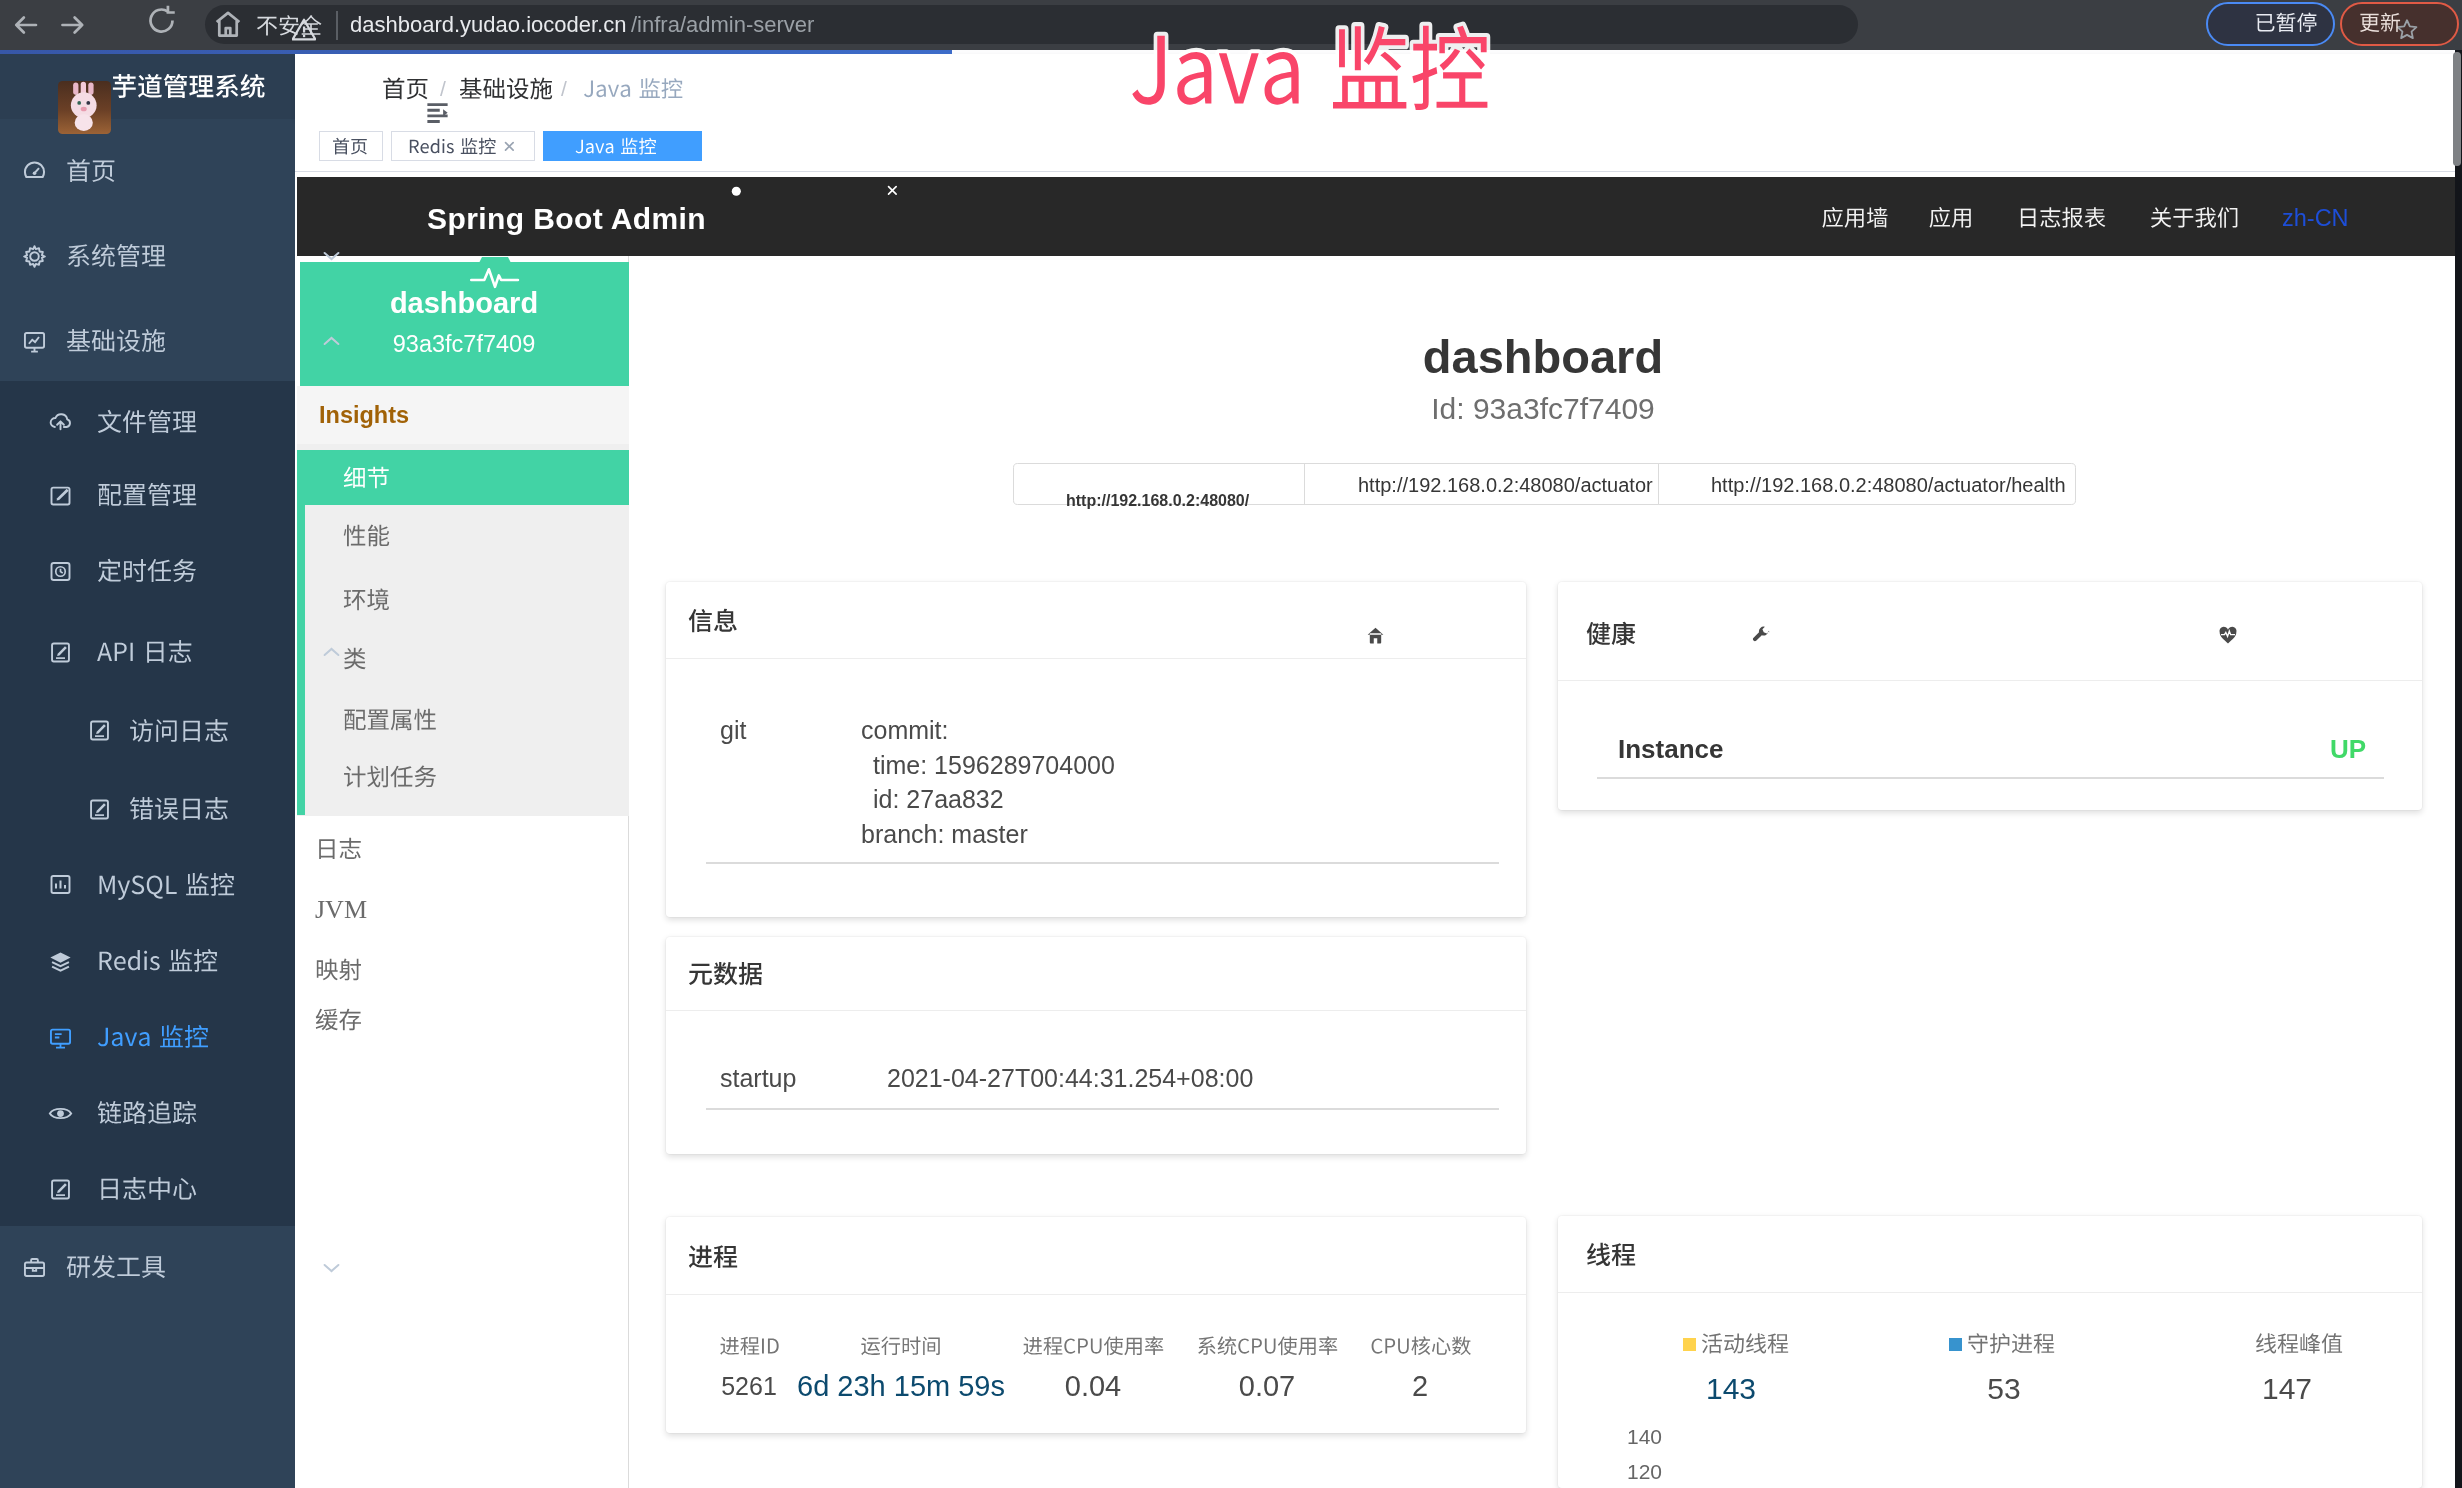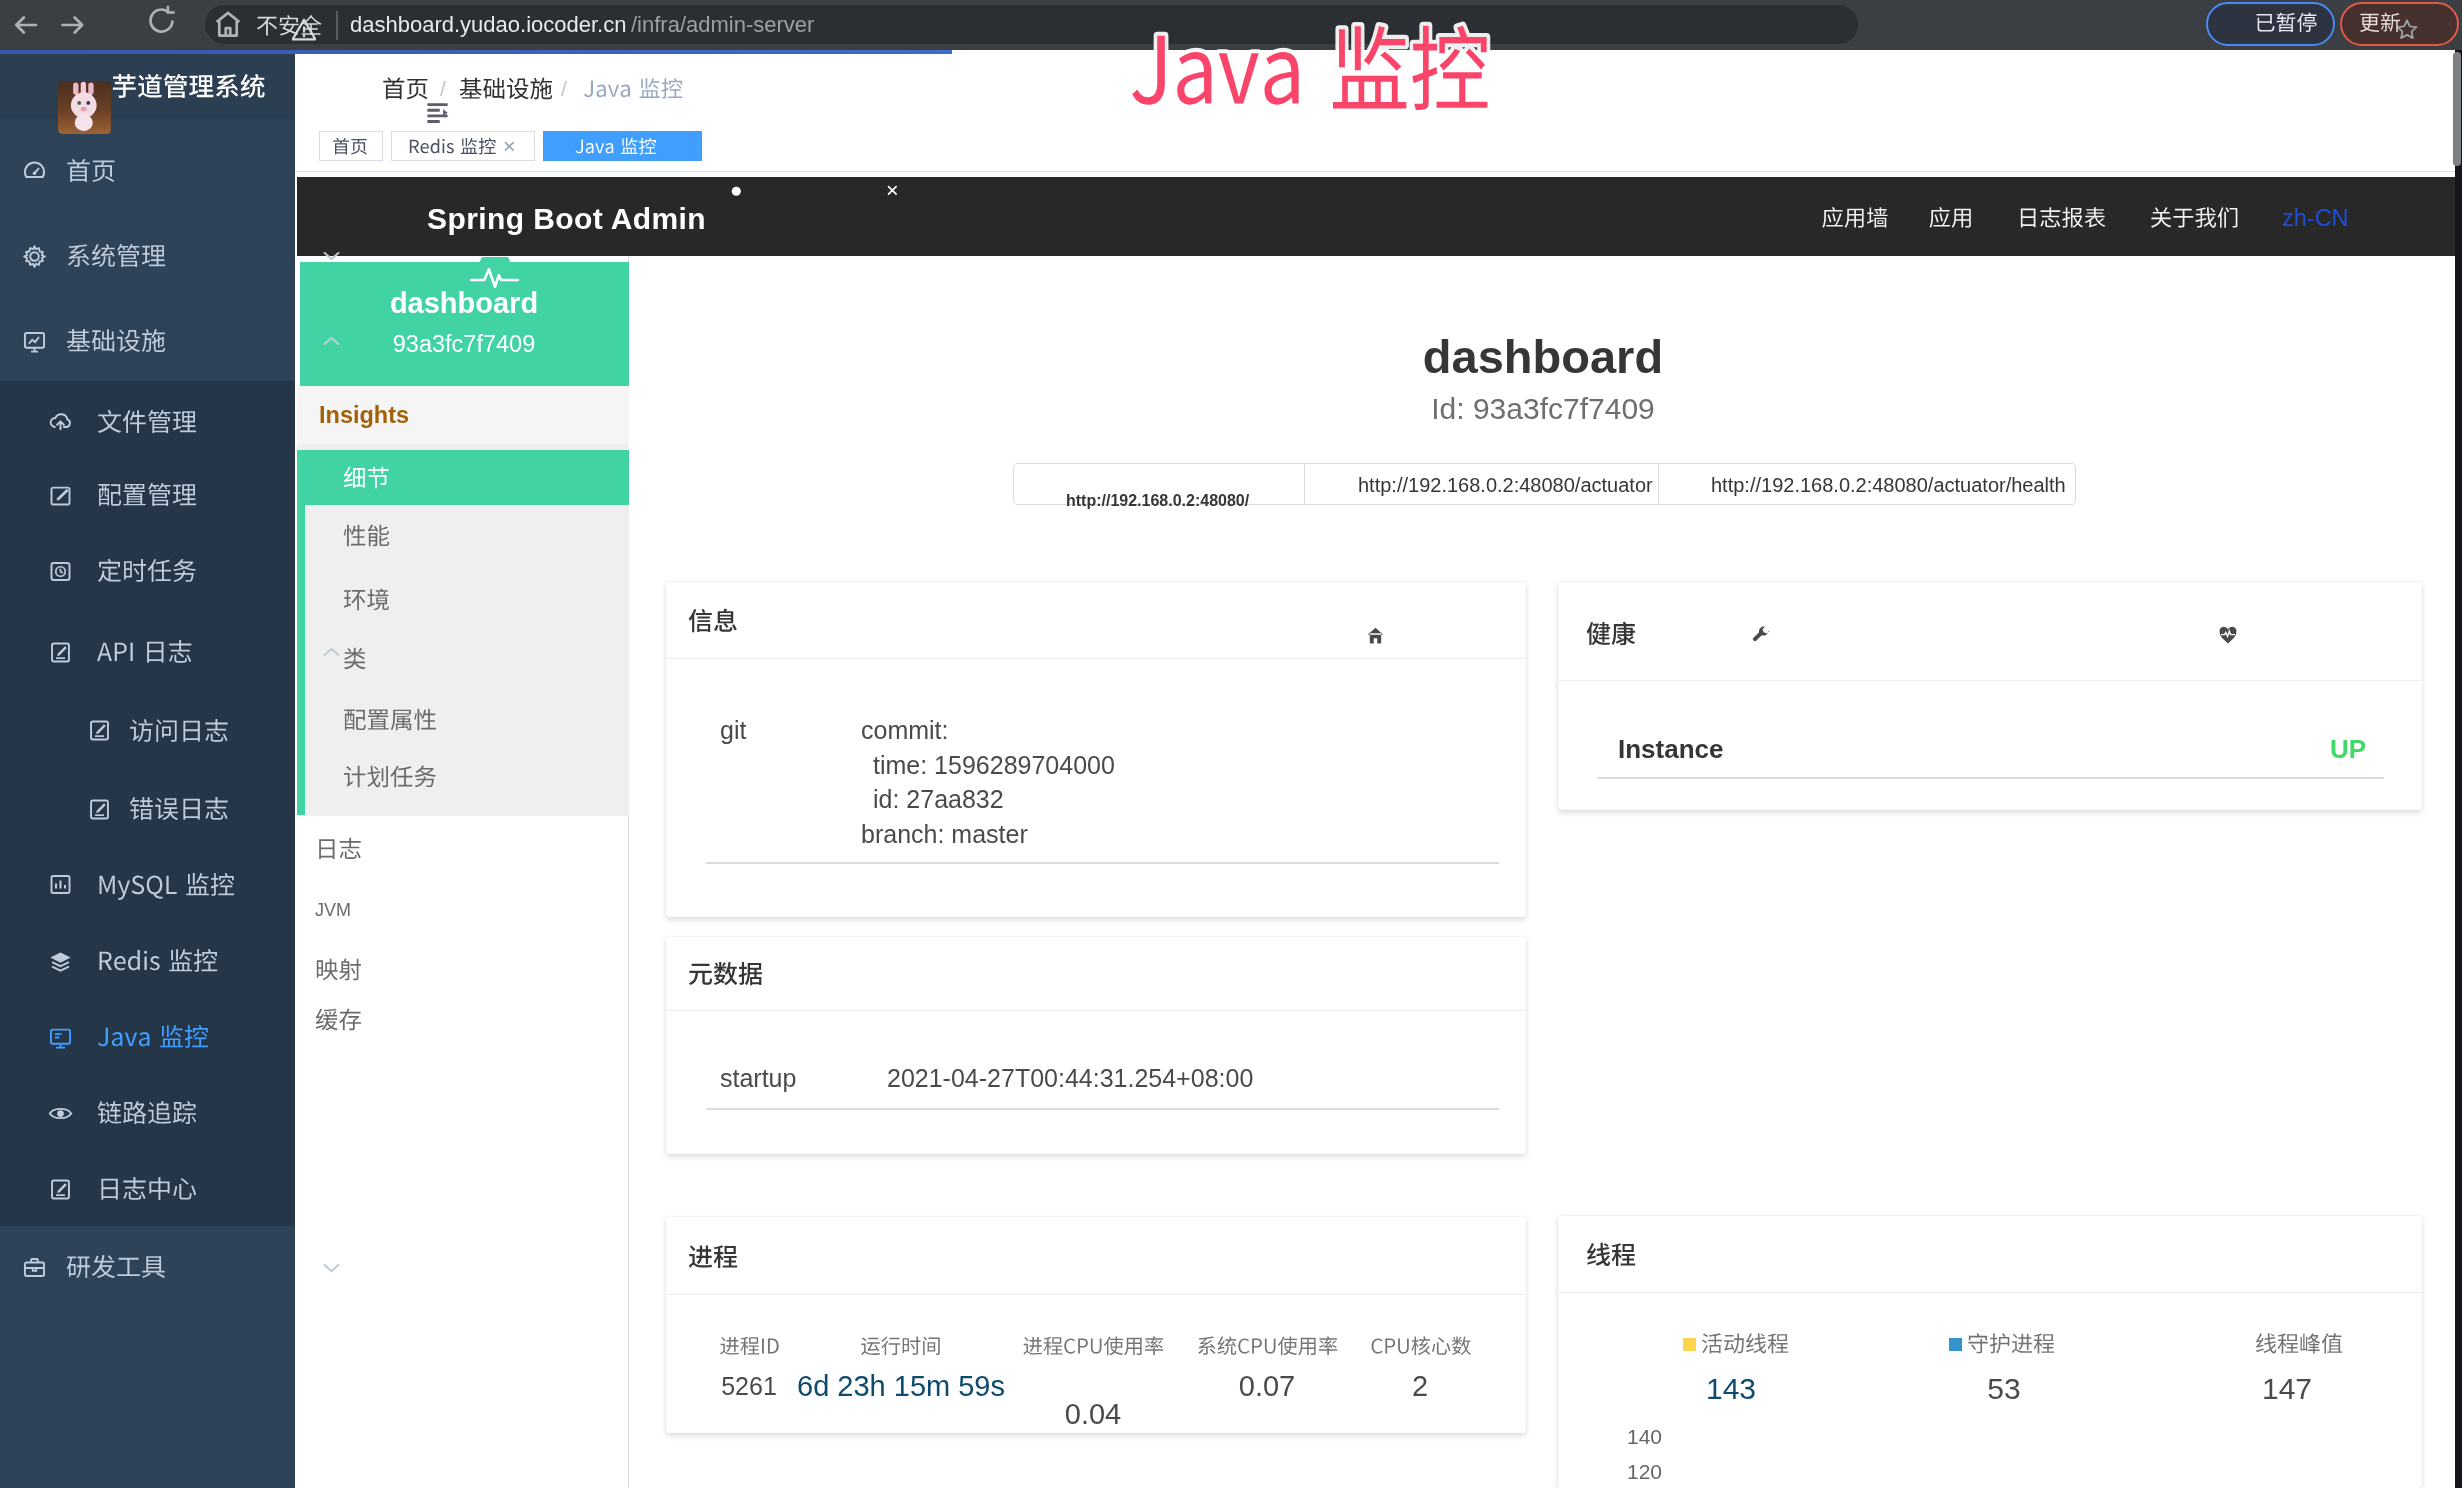--- a/index.html
+++ b/index.html
@@ -440,21 +440,21 @@
 <div style="position:absolute;left:343px;top:758px;z-index:10;width:94px">
     <svg width="94" height="35" viewBox="0 -36.0 124 45.9" style="position:absolute;left:0;top:0;overflow:visible;">
       <path d="M4.2 -24.0C6.0 -22.6 8.2 -20.5 9.1 -19.1L10.7 -20.9C9.7 -22.1 7.5 -24.1 5.8 -25.5ZM1.4 -16.3V-14.0H6.4V-2.9C6.4 -1.6 5.4 -0.6 4.8 -0.2C5.2 0.2 5.9 1.3 6.1 1.9C6.6 1.2 7.4 0.6 13.3 -3.6C13.1 -4.0 12.7 -5.0 12.5 -5.6L8.7 -3.0V-16.3ZM19.4 -25.9V-15.7H11.5V-13.4H19.4V2.5H21.9V-13.4H29.7V-15.7H21.9V-25.9Z M51.0 -22.6V-5.6H53.3V-22.6ZM57.0 -25.7V-0.5C57.0 0.0 56.8 0.2 56.3 0.2C55.7 0.2 54.0 0.2 52.0 0.2C52.3 0.8 52.7 1.8 52.8 2.4C55.5 2.4 57.0 2.4 58.0 2.0C58.9 1.6 59.3 1.0 59.3 -0.6V-25.7ZM40.6 -24.1C42.2 -22.8 44.1 -20.9 45.0 -19.7L46.7 -21.1C45.8 -22.4 43.8 -24.1 42.1 -25.4ZM45.3 -14.8C44.3 -12.2 42.9 -9.8 41.3 -7.7C40.6 -9.9 40.1 -12.6 39.6 -15.5L49.4 -16.6L49.2 -18.8L39.4 -17.7C39.1 -20.3 38.9 -23.1 38.9 -26.0H36.5C36.6 -23.1 36.8 -20.2 37.1 -17.4L32.1 -16.8L32.3 -14.6L37.4 -15.2C37.9 -11.6 38.6 -8.3 39.5 -5.6C37.4 -3.3 34.9 -1.5 32.2 -0.0C32.7 0.4 33.5 1.3 33.8 1.8C36.2 0.4 38.4 -1.3 40.4 -3.3C41.9 0.2 43.7 2.4 45.9 2.4C48.0 2.4 48.9 1.0 49.3 -3.8C48.7 -4.0 47.8 -4.5 47.3 -5.0C47.2 -1.4 46.8 0.1 46.0 0.1C44.7 0.1 43.3 -1.9 42.1 -5.1C44.3 -7.8 46.1 -10.8 47.6 -14.1Z M72.6 -1.0V1.3H91.3V-1.0H83.0V-10.5H91.8V-12.8H83.0V-21.4C85.8 -21.9 88.4 -22.6 90.5 -23.3L88.8 -25.3C85.0 -23.9 78.2 -22.7 72.4 -21.9C72.7 -21.4 73.0 -20.5 73.1 -19.9C75.5 -20.2 78.1 -20.6 80.6 -21.0V-12.8H71.4V-10.5H80.6V-1.0ZM71.1 -26.0C69.2 -21.2 66.0 -16.4 62.7 -13.4C63.1 -12.8 63.9 -11.6 64.1 -11.0C65.3 -12.2 66.6 -13.7 67.8 -15.3V2.5H70.1V-18.7C71.3 -20.8 72.5 -23.1 73.4 -25.3Z M106.8 -11.8C106.7 -10.7 106.5 -9.7 106.2 -8.7H96.9V-6.7H105.5C103.7 -2.7 100.3 -0.6 94.8 0.4C95.2 0.9 95.8 1.9 96.0 2.4C102.2 1.0 106.0 -1.6 108.0 -6.7H117.4C116.9 -2.6 116.3 -0.7 115.6 -0.1C115.2 0.2 114.9 0.2 114.2 0.2C113.5 0.2 111.4 0.2 109.5 -0.0C109.9 0.6 110.2 1.4 110.2 2.0C112.1 2.1 113.9 2.2 114.9 2.1C116.0 2.1 116.7 1.9 117.4 1.3C118.5 0.3 119.2 -2.0 119.8 -7.7C119.9 -8.0 120.0 -8.7 120.0 -8.7H108.7C108.9 -9.6 109.1 -10.6 109.2 -11.6ZM116.1 -20.9C114.3 -19.0 111.7 -17.5 108.8 -16.3C106.3 -17.4 104.4 -18.7 103.0 -20.4L103.5 -20.9ZM104.8 -26.1C103.2 -23.4 100.2 -20.2 95.8 -17.9C96.3 -17.6 96.9 -16.7 97.2 -16.2C98.8 -17.1 100.3 -18.1 101.5 -19.1C102.8 -17.6 104.3 -16.4 106.1 -15.4C102.5 -14.2 98.4 -13.5 94.4 -13.1C94.8 -12.6 95.2 -11.7 95.4 -11.1C99.9 -11.6 104.6 -12.6 108.7 -14.2C112.3 -12.7 116.7 -11.8 121.5 -11.4C121.8 -12.1 122.3 -13.0 122.8 -13.5C118.6 -13.8 114.8 -14.4 111.5 -15.3C114.9 -17.0 117.9 -19.2 119.7 -22.0L118.3 -23.0L117.9 -22.8H105.3C106.1 -23.7 106.7 -24.7 107.3 -25.6Z" fill="#6b6b6b"></path>
     </svg>
   </div>
 <div style="position:absolute;left:315px;top:830px;z-index:10;width:47px">
     <svg width="47" height="35" viewBox="0 -36.0 62 45.9" style="position:absolute;left:0;top:0;overflow:visible;">
       <path d="M7.8 -10.9H23.3V-2.2H7.8ZM7.8 -13.2V-21.6H23.3V-13.2ZM5.5 -23.9V2.1H7.8V0.1H23.3V2.0H25.8V-23.9Z M39.4 -7.9V-1.2C39.4 1.4 40.3 2.0 43.9 2.0C44.6 2.0 50.2 2.0 51.0 2.0C54.0 2.0 54.7 1.0 55.1 -3.0C54.4 -3.2 53.4 -3.5 52.9 -3.9C52.8 -0.6 52.5 -0.1 50.8 -0.1C49.6 -0.1 45.0 -0.1 44.0 -0.1C42.0 -0.1 41.7 -0.3 41.7 -1.2V-7.9ZM42.7 -9.8C45.3 -8.3 48.2 -6.0 49.6 -4.4L51.3 -6.0C49.8 -7.6 46.8 -9.8 44.3 -11.2ZM54.1 -7.2C55.6 -4.6 57.4 -1.0 58.1 1.1L60.3 0.2C59.6 -1.9 57.7 -5.4 56.2 -8.0ZM35.6 -7.7C35.0 -5.2 33.9 -2.1 32.5 -0.2L34.6 0.9C36.0 -1.1 37.1 -4.4 37.7 -6.9ZM45.2 -26.0V-21.6H32.7V-19.3H45.2V-14.1H34.8V-11.9H58.5V-14.1H47.6V-19.3H60.4V-21.6H47.6V-26.0Z" fill="#6b6b6b"></path>
     </svg>
   </div>
-<div style="position:absolute;top:895px;font-family:Liberation Sans, sans-serif;font-size:18px;font-weight:400;color:#6b6b6b;line-height:30px;white-space:pre;z-index:10;letter-spacing:normal;left:315px;">JVM</div>
+<div style="position:absolute;top:895px;font-family:Liberation Serif, serif;font-size:26px;font-weight:400;color:#6b6b6b;line-height:30px;white-space:pre;z-index:10;letter-spacing:normal;left:315px;">JVM</div>
 <div style="position:absolute;left:315px;top:951px;z-index:10;width:47px">
     <svg width="47" height="35" viewBox="0 -36.0 62 45.9" style="position:absolute;left:0;top:0;overflow:visible;">
       <path d="M19.5 -25.9V-21.1H13.6V-10.8H11.5V-8.7H19.0C18.2 -4.9 15.9 -1.7 10.1 0.7C10.6 1.1 11.3 1.9 11.6 2.4C17.1 0.1 19.7 -3.2 20.8 -6.9C22.4 -2.5 24.8 0.7 28.5 2.6C28.9 2.0 29.5 1.1 30.0 0.7C26.2 -0.9 23.7 -4.3 22.4 -8.7H29.9V-10.8H28.1V-21.1H21.7V-25.9ZM15.7 -10.8V-18.9H19.5V-14.1C19.5 -13.0 19.5 -11.9 19.4 -10.8ZM26.0 -10.8H21.5C21.6 -11.9 21.7 -13.0 21.7 -14.1V-18.9H26.0ZM8.4 -12.7V-5.5H4.5V-12.7ZM8.4 -14.8H4.5V-21.7H8.4ZM2.4 -23.8V-0.9H4.5V-3.4H10.5V-23.8Z M47.5 -13.1C49.1 -10.8 50.6 -7.8 51.1 -5.7L53.1 -6.6C52.5 -8.6 51.0 -11.6 49.3 -13.9ZM36.9 -16.4H43.1V-13.8H36.9ZM36.9 -18.2V-20.7H43.1V-18.2ZM36.9 -12.1H43.1V-9.5H36.9ZM32.6 -9.5V-7.4H40.5C38.3 -4.6 35.2 -2.2 32.0 -0.6C32.4 -0.2 33.2 0.6 33.5 1.1C37.1 -0.9 40.6 -3.8 43.0 -7.4H43.1V-0.1C43.1 0.3 42.9 0.5 42.5 0.5C42.0 0.5 40.5 0.5 38.9 0.5C39.2 1.0 39.6 2.0 39.7 2.5C41.9 2.5 43.3 2.4 44.1 2.1C45.0 1.8 45.3 1.1 45.3 -0.1V-22.6H40.2C40.6 -23.5 41.1 -24.6 41.5 -25.7L39.2 -26.1C38.9 -25.0 38.5 -23.7 38.1 -22.6H34.8V-9.5ZM55.1 -25.9V-18.9H46.4V-16.6H55.1V-0.4C55.1 0.1 54.9 0.2 54.3 0.3C53.8 0.3 52.1 0.3 50.2 0.2C50.5 0.9 50.9 1.9 51.0 2.4C53.5 2.5 55.1 2.4 56.0 2.0C56.9 1.7 57.3 1.0 57.3 -0.4V-16.6H60.7V-18.9H57.3V-25.9Z" fill="#6b6b6b"></path>
     </svg>
   </div>
 <div style="position:absolute;left:315px;top:1001px;z-index:10;width:47px">
     <svg width="47" height="35" viewBox="0 -36.0 62 45.9" style="position:absolute;left:0;top:0;overflow:visible;">
       <path d="M1.1 -1.6 1.6 0.7C4.4 -0.3 8.1 -1.6 11.6 -2.8L11.2 -4.7C7.4 -3.5 3.6 -2.3 1.1 -1.6ZM18.6 -22.3C18.9 -20.9 19.3 -19.1 19.4 -18.0L21.4 -18.5C21.2 -19.5 20.8 -21.2 20.4 -22.6ZM27.2 -25.8C23.6 -25.0 17.0 -24.5 11.6 -24.3C11.8 -23.8 12.1 -23.0 12.2 -22.5C17.6 -22.6 24.4 -23.2 28.6 -24.1ZM1.7 -13.1C2.2 -13.4 2.9 -13.5 6.8 -14.0C5.4 -12.0 4.2 -10.5 3.6 -9.9C2.6 -8.7 1.9 -8.0 1.2 -7.8C1.5 -7.3 1.8 -6.2 2.0 -5.7C2.6 -6.1 3.7 -6.4 11.4 -7.9C11.3 -8.4 11.3 -9.3 11.3 -9.9L5.2 -8.8C7.7 -11.5 10.0 -14.9 12.0 -18.3L10.1 -19.4C9.5 -18.3 8.8 -17.1 8.1 -16.1L4.2 -15.7C6.0 -18.4 7.8 -21.8 9.2 -25.1L6.9 -26.0C5.7 -22.3 3.4 -18.3 2.7 -17.3C2.1 -16.2 1.5 -15.5 1.0 -15.4C1.2 -14.8 1.6 -13.6 1.7 -13.1ZM13.0 -21.6C13.6 -20.4 14.2 -18.7 14.5 -17.7L16.4 -18.3C16.1 -19.3 15.4 -20.9 14.8 -22.1ZM26.0 -22.9C25.4 -21.4 24.2 -19.2 23.2 -17.7H12.1V-15.7H15.8L15.6 -13.3H10.8V-11.3H15.3C14.6 -6.8 13.0 -2.0 8.8 0.8C9.3 1.2 10.0 1.9 10.3 2.4C13.2 0.4 15.0 -2.4 16.1 -5.5C17.1 -4.1 18.3 -2.7 19.7 -1.6C17.9 -0.5 15.7 0.2 13.4 0.8C13.8 1.2 14.4 2.0 14.7 2.5C17.2 1.9 19.5 1.0 21.5 -0.3C23.5 1.0 26.0 2.0 28.7 2.6C29.0 2.0 29.7 1.1 30.2 0.6C27.6 0.1 25.3 -0.7 23.2 -1.8C25.1 -3.5 26.6 -5.8 27.5 -8.7L26.2 -9.3L25.8 -9.2H17.2L17.6 -11.3H29.5V-13.3H17.9L18.1 -15.7H29.1V-17.7H25.4C26.3 -19.0 27.4 -20.7 28.2 -22.2ZM17.3 -7.4H24.8C24.0 -5.6 22.9 -4.1 21.5 -2.9C19.7 -4.2 18.3 -5.7 17.3 -7.4Z M50.0 -10.8V-8.2H41.4V-6.1H50.0V-0.3C50.0 0.1 49.9 0.2 49.4 0.3C48.8 0.3 46.9 0.3 44.9 0.2C45.2 0.9 45.5 1.8 45.6 2.4C48.3 2.4 50.0 2.4 51.1 2.1C52.1 1.7 52.4 1.1 52.4 -0.3V-6.1H60.7V-8.2H52.4V-10.0C54.6 -11.5 57.0 -13.4 58.7 -15.3L57.2 -16.4L56.8 -16.3H44.0V-14.1H54.6C53.3 -12.9 51.6 -11.6 50.0 -10.8ZM42.9 -26.0C42.6 -24.7 42.1 -23.3 41.6 -22.0H33.0V-19.7H40.6C38.6 -15.5 35.7 -11.5 32.0 -8.8C32.3 -8.3 32.9 -7.3 33.1 -6.7C34.5 -7.7 35.7 -8.7 36.8 -9.9V2.4H39.2V-12.7C40.8 -14.9 42.1 -17.3 43.2 -19.7H60.1V-22.0H44.1C44.6 -23.1 45.0 -24.3 45.3 -25.5Z" fill="#6b6b6b"></path>
     </svg>
   </div>
@@ -540,21 +540,21 @@
       <path d="M7.7 -6.0C6.3 -4.1 4.0 -2.1 1.9 -0.8C2.4 -0.5 3.3 0.2 3.7 0.5C5.7 -0.9 8.1 -3.1 9.7 -5.3ZM17.2 -5.1C19.4 -3.4 22.2 -0.9 23.5 0.6L25.3 -0.6C23.8 -2.2 21.0 -4.5 18.8 -6.2ZM17.9 -12.0C18.6 -11.3 19.4 -10.6 20.1 -9.8L8.2 -9.0C12.3 -11.0 16.4 -13.5 20.4 -16.5L18.8 -17.8C17.5 -16.7 16.0 -15.7 14.6 -14.7L8.0 -14.3C9.9 -15.7 11.9 -17.4 13.7 -19.3C17.2 -19.7 20.5 -20.2 23.1 -20.8L21.7 -22.5C17.3 -21.4 9.4 -20.7 2.9 -20.3C3.1 -19.9 3.3 -19.1 3.4 -18.6C5.8 -18.7 8.3 -18.8 10.8 -19.1C9.1 -17.2 7.1 -15.6 6.4 -15.1C5.6 -14.6 4.9 -14.1 4.4 -14.1C4.6 -13.6 4.9 -12.7 4.9 -12.3C5.5 -12.5 6.3 -12.6 11.8 -12.9C9.5 -11.5 7.6 -10.4 6.6 -10.0C4.9 -9.1 3.7 -8.6 2.9 -8.5C3.1 -8.0 3.4 -7.0 3.5 -6.6C4.2 -6.9 5.3 -7.0 12.7 -7.6V-0.5C12.7 -0.2 12.6 -0.1 12.2 -0.1C11.7 -0.1 10.3 -0.1 8.6 -0.2C9.0 0.4 9.3 1.3 9.4 1.9C11.4 1.9 12.7 1.8 13.6 1.5C14.6 1.2 14.8 0.6 14.8 -0.5V-7.8L21.5 -8.3C22.3 -7.4 22.9 -6.5 23.4 -5.8L25.0 -6.8C23.9 -8.5 21.6 -10.9 19.5 -12.8Z M45.8 -9.5V-1.0C45.8 1.0 46.3 1.6 48.2 1.6C48.6 1.6 50.2 1.6 50.6 1.6C52.2 1.6 52.7 0.6 52.9 -3.1C52.4 -3.2 51.5 -3.5 51.1 -3.9C51.1 -0.6 50.9 -0.2 50.4 -0.2C50.0 -0.2 48.8 -0.2 48.5 -0.2C47.9 -0.2 47.8 -0.2 47.8 -1.0V-9.5ZM40.8 -9.4C40.6 -4.1 40.0 -1.2 35.6 0.4C36.0 0.8 36.6 1.6 36.8 2.1C41.7 0.1 42.6 -3.4 42.8 -9.4ZM28.1 -1.4 28.6 0.6C31.0 -0.2 34.2 -1.2 37.2 -2.2L36.9 -4.0C33.6 -3.0 30.3 -2.0 28.1 -1.4ZM43.1 -22.2C43.6 -21.1 44.3 -19.7 44.5 -18.8H38.0V-16.9H42.8C41.6 -15.3 39.8 -12.8 39.1 -12.2C38.6 -11.7 38.0 -11.5 37.4 -11.4C37.7 -10.9 38.0 -9.9 38.1 -9.4C38.9 -9.7 40.0 -9.9 49.8 -10.8C50.2 -10.0 50.7 -9.3 50.9 -8.8L52.6 -9.7C51.8 -11.3 50.1 -13.9 48.6 -15.7L47.0 -14.9C47.6 -14.1 48.2 -13.3 48.8 -12.4L41.4 -11.7C42.6 -13.2 44.1 -15.3 45.3 -16.9H52.6V-18.8H44.8L46.5 -19.3C46.2 -20.2 45.5 -21.7 44.9 -22.7ZM28.6 -11.4C29.0 -11.6 29.6 -11.7 32.9 -12.2C31.7 -10.5 30.7 -9.2 30.2 -8.7C29.3 -7.7 28.7 -7.0 28.1 -6.9C28.4 -6.3 28.7 -5.3 28.8 -4.9C29.3 -5.3 30.3 -5.6 37.0 -7.0C36.9 -7.5 36.9 -8.2 36.9 -8.8L31.8 -7.8C33.9 -10.2 35.9 -13.1 37.6 -16.0L35.8 -17.1C35.3 -16.1 34.7 -15.0 34.1 -14.1L30.8 -13.7C32.5 -16.1 34.1 -19.0 35.4 -21.8L33.3 -22.8C32.1 -19.5 30.1 -16.0 29.5 -15.1C28.9 -14.2 28.4 -13.6 27.9 -13.5C28.2 -12.9 28.5 -11.9 28.6 -11.4Z M64.2 0.4C66.7 0.4 68.7 -0.7 70.3 -2.5L68.9 -4.1C67.6 -2.7 66.2 -1.8 64.3 -1.8C60.5 -1.8 58.1 -5.0 58.1 -10.0C58.1 -14.9 60.6 -18.0 64.4 -18.0C66.1 -18.0 67.4 -17.2 68.4 -16.1L69.8 -17.7C68.6 -19.0 66.7 -20.1 64.3 -20.1C59.3 -20.1 55.6 -16.3 55.6 -9.9C55.6 -3.5 59.2 0.4 64.2 0.4Z M74.0 0.0H76.4V-7.9H79.7C84.1 -7.9 87.0 -9.8 87.0 -14.0C87.0 -18.3 84.0 -19.8 79.6 -19.8H74.0ZM76.4 -9.9V-17.8H79.3C82.8 -17.8 84.5 -16.9 84.5 -14.0C84.5 -11.2 82.9 -9.9 79.4 -9.9Z M98.1 0.4C102.1 0.4 105.2 -1.8 105.2 -8.2V-19.8H102.8V-8.1C102.8 -3.3 100.7 -1.8 98.1 -1.8C95.5 -1.8 93.4 -3.3 93.4 -8.1V-19.8H91.0V-8.2C91.0 -1.8 94.0 0.4 98.1 0.4Z M124.0 -22.6V-19.7H116.5V-17.8H124.0V-15.2H117.2V-7.7H123.8C123.6 -6.2 123.2 -4.8 122.4 -3.5C120.9 -4.5 119.8 -5.8 118.9 -7.2L117.2 -6.6C118.2 -4.9 119.6 -3.4 121.1 -2.2C119.9 -1.1 118.1 -0.1 115.5 0.6C115.9 1.0 116.5 1.8 116.7 2.2C119.5 1.4 121.4 0.3 122.8 -1.1C125.6 0.6 129.0 1.7 132.8 2.2C133.1 1.6 133.6 0.8 134.0 0.4C130.1 -0.1 126.7 -1.0 124.0 -2.5C125.1 -4.1 125.6 -5.8 125.8 -7.7H132.9V-15.2H125.9V-17.8H133.8V-19.7H125.9V-22.6ZM119.1 -13.5H124.0V-10.6L123.9 -9.4H119.1ZM125.9 -13.5H130.9V-9.4H125.9L125.9 -10.6ZM115.3 -22.7C113.7 -18.6 111.1 -14.6 108.4 -12.0C108.7 -11.6 109.3 -10.5 109.5 -10.0C110.5 -11.1 111.5 -12.3 112.5 -13.6V2.3H114.4V-16.5C115.5 -18.3 116.4 -20.2 117.2 -22.1Z M138.9 -20.8V-11.0C138.9 -7.2 138.6 -2.4 135.6 1.0C136.1 1.2 136.9 1.9 137.2 2.3C139.3 0.0 140.2 -3.1 140.6 -6.1H147.4V1.9H149.4V-6.1H156.7V-0.6C156.7 -0.1 156.5 0.1 156.0 0.1C155.5 0.1 153.7 0.1 151.8 0.1C152.0 0.6 152.4 1.5 152.5 2.0C155.0 2.0 156.6 2.0 157.5 1.7C158.4 1.4 158.7 0.7 158.7 -0.6V-20.8ZM140.9 -18.8H147.4V-14.5H140.9ZM156.7 -18.8V-14.5H149.4V-18.8ZM140.9 -12.6H147.4V-8.0H140.8C140.9 -9.1 140.9 -10.1 140.9 -11.0ZM156.7 -12.6V-8.0H149.4V-12.6Z M184.2 -17.4C183.2 -16.3 181.5 -14.8 180.3 -13.9L181.8 -12.9C183.1 -13.8 184.6 -15.1 185.9 -16.3ZM163.3 -9.1 164.3 -7.5C166.1 -8.3 168.3 -9.5 170.4 -10.6L170.0 -12.2C167.5 -11.0 165.0 -9.8 163.3 -9.1ZM164.1 -16.2C165.5 -15.3 167.3 -13.9 168.2 -13.0L169.6 -14.2C168.7 -15.1 166.9 -16.4 165.5 -17.3ZM180.1 -11.0C181.9 -9.9 184.2 -8.3 185.4 -7.2L186.9 -8.4C185.7 -9.5 183.3 -11.1 181.5 -12.1ZM163.2 -5.5V-3.6H174.2V2.2H176.4V-3.6H187.4V-5.5H176.4V-7.7H174.2V-5.5ZM173.5 -22.4C173.9 -21.7 174.4 -21.0 174.8 -20.2H163.7V-18.4H173.6C172.8 -17.1 171.9 -16.0 171.5 -15.6C171.1 -15.1 170.7 -14.8 170.3 -14.8C170.5 -14.3 170.8 -13.4 170.9 -13.0C171.3 -13.2 171.9 -13.3 175.0 -13.6C173.7 -12.3 172.6 -11.2 172.0 -10.8C171.1 -10.0 170.4 -9.5 169.8 -9.4C170.0 -8.9 170.3 -8.0 170.4 -7.7C170.9 -7.9 171.9 -8.0 179.0 -8.7C179.3 -8.2 179.5 -7.7 179.7 -7.3L181.3 -8.0C180.8 -9.3 179.4 -11.2 178.2 -12.6L176.7 -12.0C177.1 -11.4 177.6 -10.8 178.0 -10.2L173.2 -9.8C175.6 -11.7 178.0 -14.1 180.1 -16.6L178.5 -17.6C177.9 -16.8 177.3 -16.0 176.6 -15.3L173.2 -15.1C174.0 -16.1 174.9 -17.2 175.7 -18.4H187.2V-20.2H177.1C176.8 -21.0 176.1 -22.1 175.5 -22.9Z" fill="#757575"></path>
     </svg>
   </div>
 <div style="position:absolute;left:1370px;top:1330px;z-index:10;width:102px">
     <svg width="102" height="30" viewBox="0 -31.3 135 40.0" style="position:absolute;left:0;top:0;overflow:visible;">
       <path d="M10.2 0.4C12.7 0.4 14.7 -0.7 16.3 -2.5L14.9 -4.1C13.6 -2.7 12.2 -1.8 10.3 -1.8C6.5 -1.8 4.1 -5.0 4.1 -10.0C4.1 -14.9 6.6 -18.0 10.4 -18.0C12.1 -18.0 13.4 -17.2 14.4 -16.1L15.8 -17.7C14.6 -19.0 12.7 -20.1 10.3 -20.1C5.3 -20.1 1.6 -16.3 1.6 -9.9C1.6 -3.5 5.2 0.4 10.2 0.4Z M20.0 0.0H22.4V-7.9H25.7C30.1 -7.9 33.0 -9.8 33.0 -14.0C33.0 -18.3 30.0 -19.8 25.6 -19.8H20.0ZM22.4 -9.9V-17.8H25.3C28.8 -17.8 30.5 -16.9 30.5 -14.0C30.5 -11.2 28.9 -9.9 25.4 -9.9Z M44.1 0.4C48.1 0.4 51.2 -1.8 51.2 -8.2V-19.8H48.8V-8.1C48.8 -3.3 46.7 -1.8 44.1 -1.8C41.5 -1.8 39.4 -3.3 39.4 -8.1V-19.8H37.0V-8.2C37.0 -1.8 40.0 0.4 44.1 0.4Z M77.0 -10.0C74.6 -5.4 69.4 -1.5 63.2 0.5C63.6 0.9 64.1 1.7 64.4 2.2C67.7 1.0 70.8 -0.6 73.3 -2.7C75.1 -1.2 77.2 0.7 78.2 1.9L79.8 0.5C78.7 -0.7 76.6 -2.5 74.8 -3.9C76.5 -5.5 77.9 -7.3 79.1 -9.2ZM70.3 -22.2C70.9 -21.2 71.4 -20.0 71.7 -19.0H64.6V-17.1H69.8C68.8 -15.6 67.3 -13.1 66.8 -12.5C66.4 -12.1 65.6 -11.9 65.0 -11.8C65.2 -11.3 65.6 -10.3 65.6 -9.8C66.2 -10.0 66.9 -10.2 71.8 -10.5C69.8 -8.5 67.3 -6.6 64.5 -5.4C64.9 -5.0 65.4 -4.3 65.7 -3.9C70.4 -6.2 74.6 -10.0 76.9 -14.2L75.0 -14.8C74.5 -14.0 74.0 -13.1 73.3 -12.3L68.8 -12.0C69.7 -13.5 71.0 -15.6 72.0 -17.1H79.6V-19.0H73.4L73.8 -19.1C73.6 -20.1 72.9 -21.7 72.2 -22.8ZM59.0 -22.7V-17.5H55.4V-15.6H58.9C58.0 -11.9 56.3 -7.6 54.7 -5.3C55.0 -4.8 55.5 -3.9 55.8 -3.3C56.9 -5.1 58.1 -7.8 59.0 -10.7V2.1H60.9V-12.0C61.6 -10.7 62.5 -9.1 62.9 -8.2L64.1 -9.7C63.6 -10.4 61.6 -13.5 60.9 -14.5V-15.6H64.0V-17.5H60.9V-22.7Z M88.7 -15.1V-1.8C88.7 0.9 89.6 1.7 92.5 1.7C93.1 1.7 97.3 1.7 98.0 1.7C101.0 1.7 101.7 0.2 102.0 -5.0C101.4 -5.1 100.5 -5.5 100.0 -5.9C99.8 -1.2 99.6 -0.2 97.9 -0.2C97.0 -0.2 93.4 -0.2 92.7 -0.2C91.2 -0.2 90.9 -0.5 90.9 -1.8V-15.1ZM84.4 -13.1C84.0 -9.9 83.1 -5.7 82.0 -2.9L84.0 -2.1C85.1 -5.0 86.0 -9.5 86.4 -12.7ZM101.3 -13.1C102.8 -9.9 104.3 -5.6 104.9 -2.8L106.9 -3.6C106.3 -6.4 104.8 -10.6 103.2 -13.8ZM90.0 -20.4C92.6 -18.6 95.8 -15.9 97.3 -14.2L98.7 -15.8C97.2 -17.5 93.9 -20.0 91.4 -21.7Z M119.7 -22.2C119.3 -21.1 118.4 -19.5 117.7 -18.6L119.0 -17.9C119.7 -18.8 120.7 -20.2 121.4 -21.4ZM110.2 -21.4C110.9 -20.3 111.6 -18.8 111.8 -17.8L113.4 -18.5C113.1 -19.5 112.4 -21.0 111.6 -22.0ZM118.9 -7.0C118.2 -5.6 117.4 -4.4 116.3 -3.4C115.3 -3.9 114.3 -4.4 113.3 -4.9C113.6 -5.5 114.1 -6.2 114.5 -7.0ZM110.8 -4.1C112.1 -3.6 113.6 -2.9 114.9 -2.2C113.2 -1.0 111.1 -0.1 108.9 0.4C109.2 0.8 109.7 1.5 109.9 1.9C112.3 1.3 114.6 0.2 116.6 -1.4C117.5 -0.8 118.3 -0.3 118.9 0.2L120.2 -1.2C119.6 -1.6 118.8 -2.1 117.9 -2.6C119.3 -4.1 120.5 -6.0 121.1 -8.3L120.0 -8.8L119.7 -8.7H115.3L115.9 -10.1L114.1 -10.4C113.9 -9.9 113.6 -9.3 113.3 -8.7H109.7V-7.0H112.5C111.9 -5.9 111.3 -4.9 110.8 -4.1ZM114.7 -22.7V-17.7H109.1V-16.0H114.1C112.8 -14.2 110.7 -12.6 108.8 -11.7C109.2 -11.4 109.7 -10.7 109.9 -10.2C111.6 -11.1 113.4 -12.6 114.7 -14.2V-10.9H116.6V-14.6C117.9 -13.6 119.6 -12.4 120.2 -11.7L121.4 -13.2C120.7 -13.7 118.3 -15.2 117.0 -16.0H122.1V-17.7H116.6V-22.7ZM124.8 -22.5C124.1 -17.7 122.9 -13.2 120.8 -10.3C121.2 -10.1 122.0 -9.4 122.3 -9.1C123.0 -10.1 123.6 -11.3 124.1 -12.6C124.7 -10.0 125.5 -7.5 126.5 -5.4C125.0 -2.8 122.9 -0.8 120.0 0.6C120.3 1.0 120.9 1.8 121.1 2.2C123.8 0.8 125.9 -1.1 127.5 -3.5C128.9 -1.2 130.5 0.6 132.7 1.9C133.0 1.4 133.6 0.7 134.0 0.3C131.8 -0.9 130.0 -2.9 128.6 -5.3C130.0 -8.1 130.9 -11.5 131.5 -15.6H133.4V-17.4H125.7C126.1 -19.0 126.4 -20.5 126.6 -22.2ZM129.6 -15.6C129.2 -12.4 128.5 -9.7 127.6 -7.5C126.5 -9.9 125.8 -12.6 125.3 -15.6Z" fill="#757575"></path>
     </svg>
   </div>
 <div style="position:absolute;top:1368px;font-family:'Liberation Sans',sans-serif;font-size:25px;font-weight:400;color:#4a4a4a;line-height:37px;white-space:pre;z-index:10;letter-spacing:normal;left:749px;transform:translateX(-50%);">5261</div>
 <div style="position:absolute;top:1368px;font-family:'Liberation Sans',sans-serif;font-size:29px;font-weight:400;color:#0c4a6e;line-height:37px;white-space:pre;z-index:10;letter-spacing:normal;left:901px;transform:translateX(-50%);">6d 23h 15m 59s</div>
-<div style="position:absolute;top:1368px;font-family:'Liberation Sans',sans-serif;font-size:29px;font-weight:400;color:#4a4a4a;line-height:37px;white-space:pre;z-index:10;letter-spacing:normal;left:1093px;transform:translateX(-50%);margin-top:28px;">0.04</div>
+<div style="position:absolute;top:1368px;font-family:'Liberation Sans',sans-serif;font-size:29px;font-weight:400;color:#4a4a4a;line-height:37px;white-space:pre;z-index:10;letter-spacing:normal;left:1093px;transform:translateX(-50%);">0.04</div>
 <div style="position:absolute;top:1368px;font-family:'Liberation Sans',sans-serif;font-size:29px;font-weight:400;color:#4a4a4a;line-height:37px;white-space:pre;z-index:10;letter-spacing:normal;left:1267px;transform:translateX(-50%);">0.07</div>
 <div style="position:absolute;top:1368px;font-family:'Liberation Sans',sans-serif;font-size:29px;font-weight:400;color:#4a4a4a;line-height:37px;white-space:pre;z-index:10;letter-spacing:normal;left:1420px;transform:translateX(-50%);">2</div>
 <div style="position:absolute;left:1558px;top:1216px;width:864px;height:272px;background:#fff;border-radius:3.8px;box-shadow:0 2.3px 6px rgba(10,10,10,.13),0 0 0 0.8px rgba(10,10,10,.03);z-index:3"></div>
 <div style="position:absolute;left:1558px;top:1216px;width:864px;height:77px;border-bottom:1.5px solid #ededed;z-index:4"></div>
 <div style="position:absolute;left:1586px;top:1235px;z-index:10;width:50px">
     <svg width="50" height="37" viewBox="0 -38.3 66 48.8" style="position:absolute;left:0;top:0;overflow:visible;">
       <path d="M1.7 -2.0 2.3 1.0C5.4 -0.0 9.4 -1.3 13.3 -2.6L12.8 -5.1C8.7 -4.0 4.5 -2.7 1.7 -2.0ZM23.3 -25.7C24.8 -24.9 26.8 -23.6 27.8 -22.6L29.6 -24.6C28.6 -25.4 26.6 -26.6 25.1 -27.4ZM2.4 -13.8C2.9 -14.1 3.7 -14.3 7.2 -14.7C5.9 -12.8 4.8 -11.4 4.2 -10.8C3.2 -9.5 2.4 -8.8 1.7 -8.6C2.0 -7.8 2.5 -6.4 2.6 -5.8C3.4 -6.3 4.6 -6.6 12.8 -8.2C12.7 -8.9 12.7 -10.1 12.8 -10.9L6.9 -9.8C9.3 -12.7 11.6 -16.0 13.6 -19.4L11.0 -21.1C10.4 -19.8 9.7 -18.6 9.0 -17.4L5.4 -17.1C7.4 -19.8 9.2 -23.2 10.6 -26.4L7.7 -27.8C6.4 -23.9 4.1 -19.8 3.3 -18.7C2.6 -17.6 2.0 -16.9 1.4 -16.7C1.7 -15.9 2.2 -14.4 2.4 -13.8ZM28.9 -11.6C27.7 -9.7 26.2 -8.0 24.4 -6.5C23.9 -8.1 23.5 -9.9 23.2 -11.9L31.3 -13.4L30.8 -16.1L22.8 -14.7C22.7 -15.9 22.6 -17.2 22.5 -18.4L30.4 -19.7L29.9 -22.4L22.3 -21.3C22.2 -23.4 22.1 -25.7 22.2 -28.0H19.1C19.1 -25.5 19.2 -23.2 19.3 -20.8L14.3 -20.1L14.8 -17.3L19.5 -18.0C19.6 -16.7 19.7 -15.4 19.8 -14.1L13.6 -13.0L14.1 -10.2L20.2 -11.3C20.6 -8.8 21.1 -6.5 21.7 -4.6C19.0 -2.8 15.8 -1.3 12.5 -0.3C13.2 0.4 14.0 1.5 14.4 2.2C17.4 1.2 20.2 -0.2 22.8 -1.8C24.1 1.0 25.8 2.7 28.1 2.7C30.5 2.7 31.4 1.7 31.9 -2.2C31.3 -2.5 30.3 -3.2 29.7 -3.9C29.5 -1.1 29.2 -0.3 28.4 -0.3C27.3 -0.3 26.2 -1.5 25.3 -3.6C27.8 -5.6 29.9 -7.8 31.5 -10.3Z M51.1 -23.9H60.1V-18.4H51.1ZM48.2 -26.5V-15.8H63.1V-26.5ZM47.8 -7.2V-4.5H54.0V-0.8H45.7V2.0H64.9V-0.8H57.1V-4.5H63.4V-7.2H57.1V-10.6H64.2V-13.3H47.1V-10.6H54.0V-7.2ZM44.6 -27.5C42.1 -26.3 37.9 -25.3 34.2 -24.8C34.6 -24.1 35.0 -23.0 35.1 -22.3C36.5 -22.5 38.1 -22.8 39.6 -23.1V-18.6H34.5V-15.6H39.2C37.9 -12.1 35.8 -8.1 33.8 -5.9C34.3 -5.1 35.0 -3.8 35.3 -3.0C36.9 -4.9 38.3 -7.7 39.6 -10.7V2.7H42.6V-11.0C43.6 -9.6 44.7 -8.1 45.2 -7.2L47.0 -9.6C46.4 -10.4 43.5 -13.3 42.6 -14.1V-15.6H46.5V-18.6H42.6V-23.8C44.1 -24.1 45.5 -24.6 46.8 -25.0Z" fill="#363636"></path>
     </svg>
   </div>
 <div style="position:absolute;left:1683px;top:1338px;width:13px;height:13px;background:#ffd34d;z-index:6"></div>

